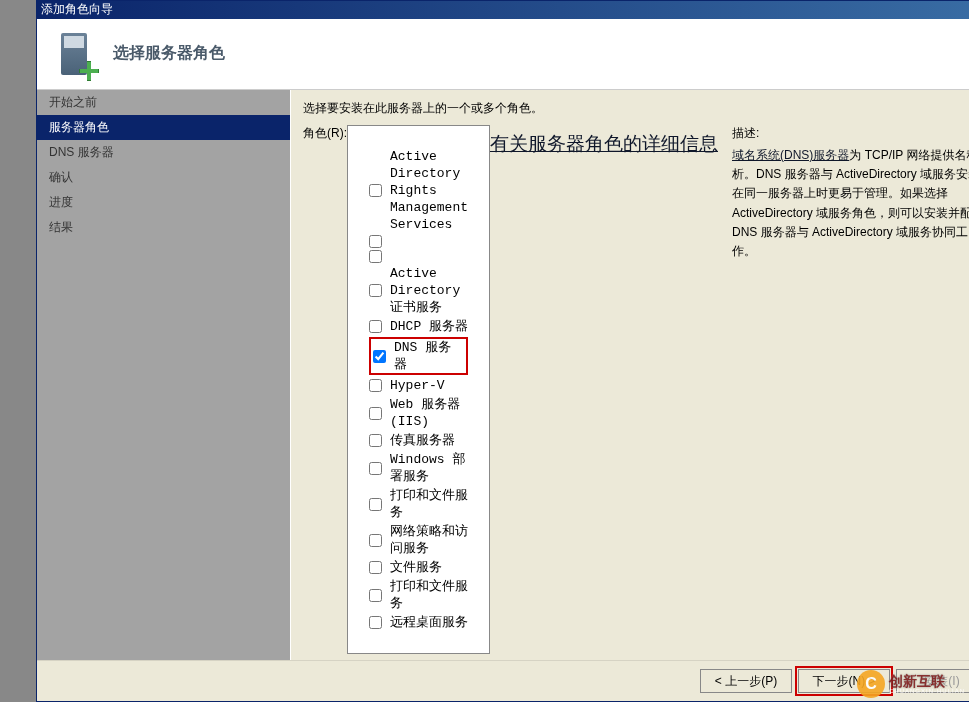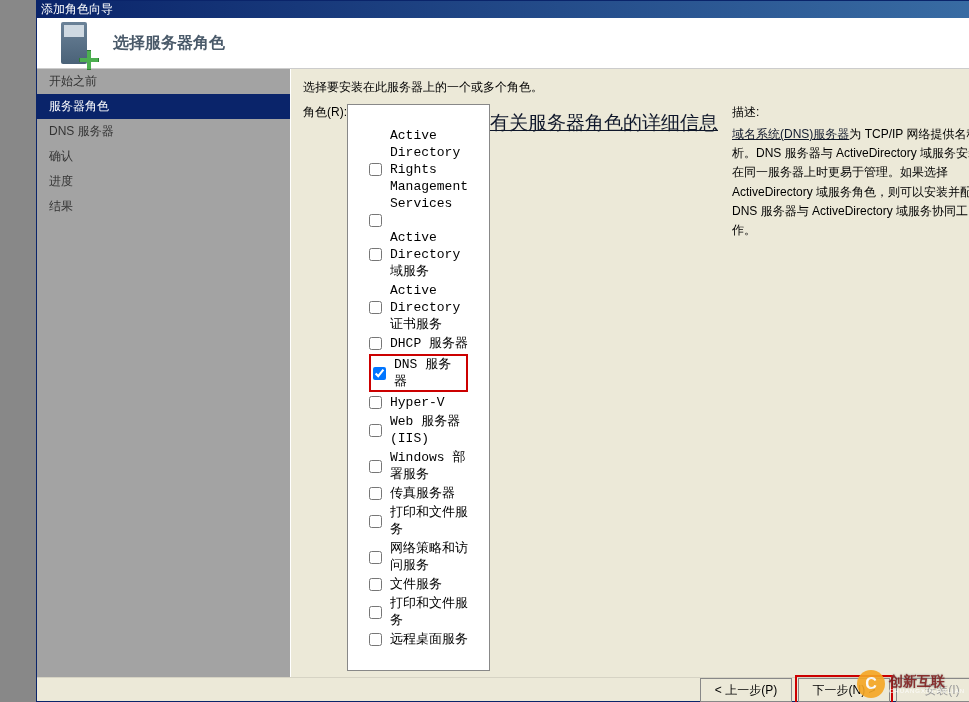--- a/index.html
+++ b/index.html
@@ -235,21 +235,20 @@
           <div class="roles-box" id="roles-box">
               <label class="role-row">
                 <input type="checkbox" style="">
                 <span>Active Directory Rights Management Services</span>
               </label>
               <label class="role-row">
                 <input type="checkbox" style="">
               </label>
               <label class="role-row">
                 <input type="checkbox" style="">
-                <span>Active Directory 域服务</span>
               </label>
               <label class="role-row">
                 <input type="checkbox" style="">
                 <span>Active Directory 证书服务</span>
               </label>
               <label class="role-row">
                 <input type="checkbox" style="">
                 <span>DHCP 服务器</span>
               </label>
               <label class="role-row highlight">
@@ -259,25 +258,25 @@
               <label class="role-row">
                 <input type="checkbox" style="">
                 <span>Hyper-V</span>
               </label>
               <label class="role-row">
                 <input type="checkbox" style="">
                 <span>Web 服务器(IIS)</span>
               </label>
               <label class="role-row">
                 <input type="checkbox" style="">
+                <span>传真服务器</span>
+              </label>
+              <label class="role-row">
+                <input type="checkbox" style="">
                 <span>Windows 部署服务</span>
-              </label>
-              <label class="role-row">
-                <input type="checkbox" style="">
-                <span>传真服务器</span>
               </label>
               <label class="role-row">
                 <input type="checkbox" style="">
                 <span>打印和文件服务</span>
               </label>
               <label class="role-row">
                 <input type="checkbox" style="">
                 <span>网络策略和访问服务</span>
               </label>
               <label class="role-row">

